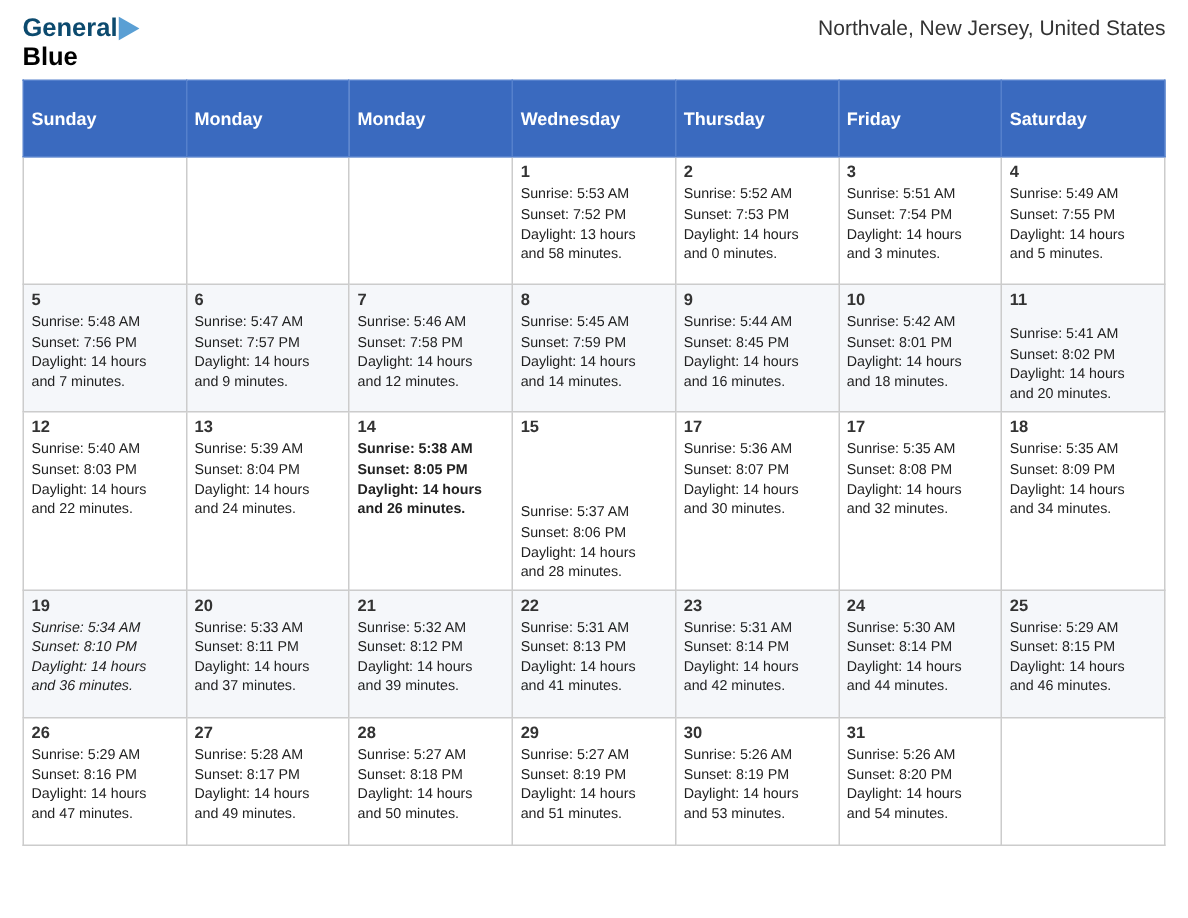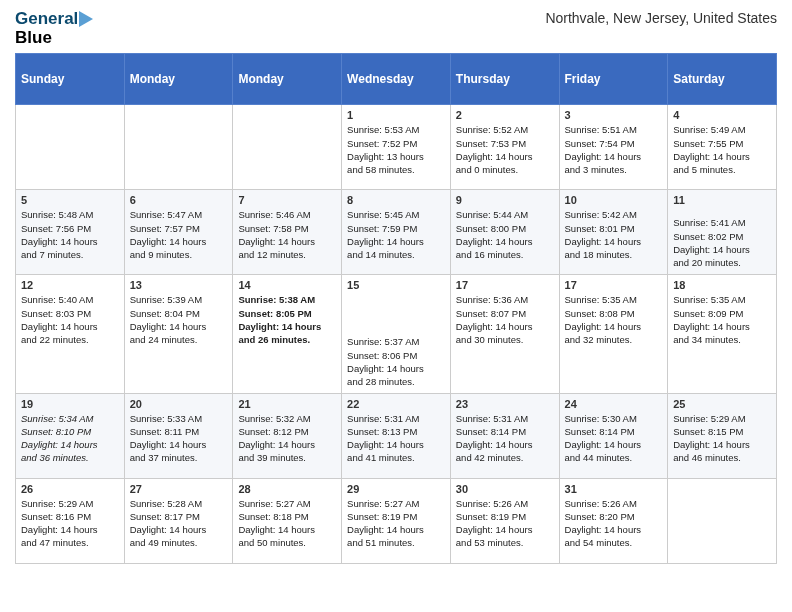--- a/index.html
+++ b/index.html
@@ -179,21 +179,21 @@
         <td>
           <span class="day-number">8</span>
           <div class="day-info" style="white-space: pre-line;">Sunrise: 5:45 AM
 Sunset: 7:59 PM
 Daylight: 14 hours
 and 14 minutes.</div>
         </td>
         <td>
           <span class="day-number">9</span>
           <div class="day-info" style="white-space: pre-line;">Sunrise: 5:44 AM
-Sunset: 8:00 PM
+Sunset: 8:45 PM
 Daylight: 14 hours
 and 16 minutes.</div>
         </td>
         <td>
           <span class="day-number">10</span>
           <div class="day-info" style="white-space: pre-line;">Sunrise: 5:42 AM
 Sunset: 8:01 PM
 Daylight: 14 hours
 and 18 minutes.</div>
         </td>

